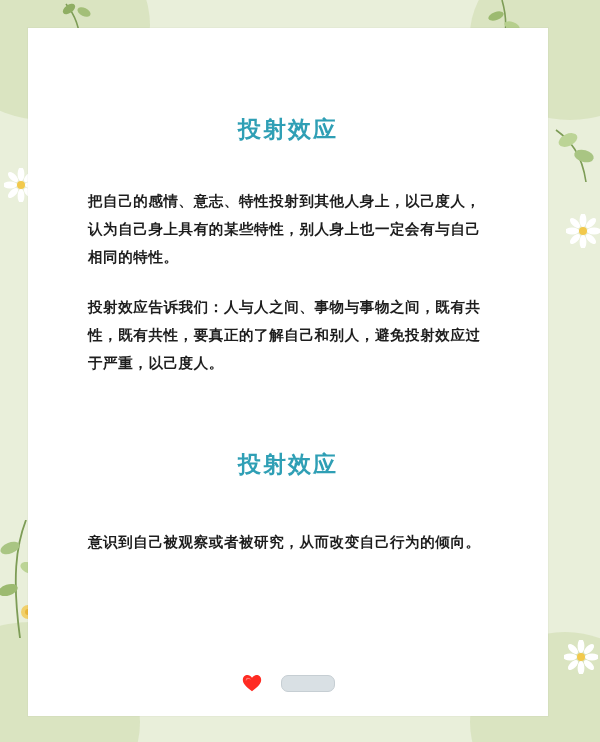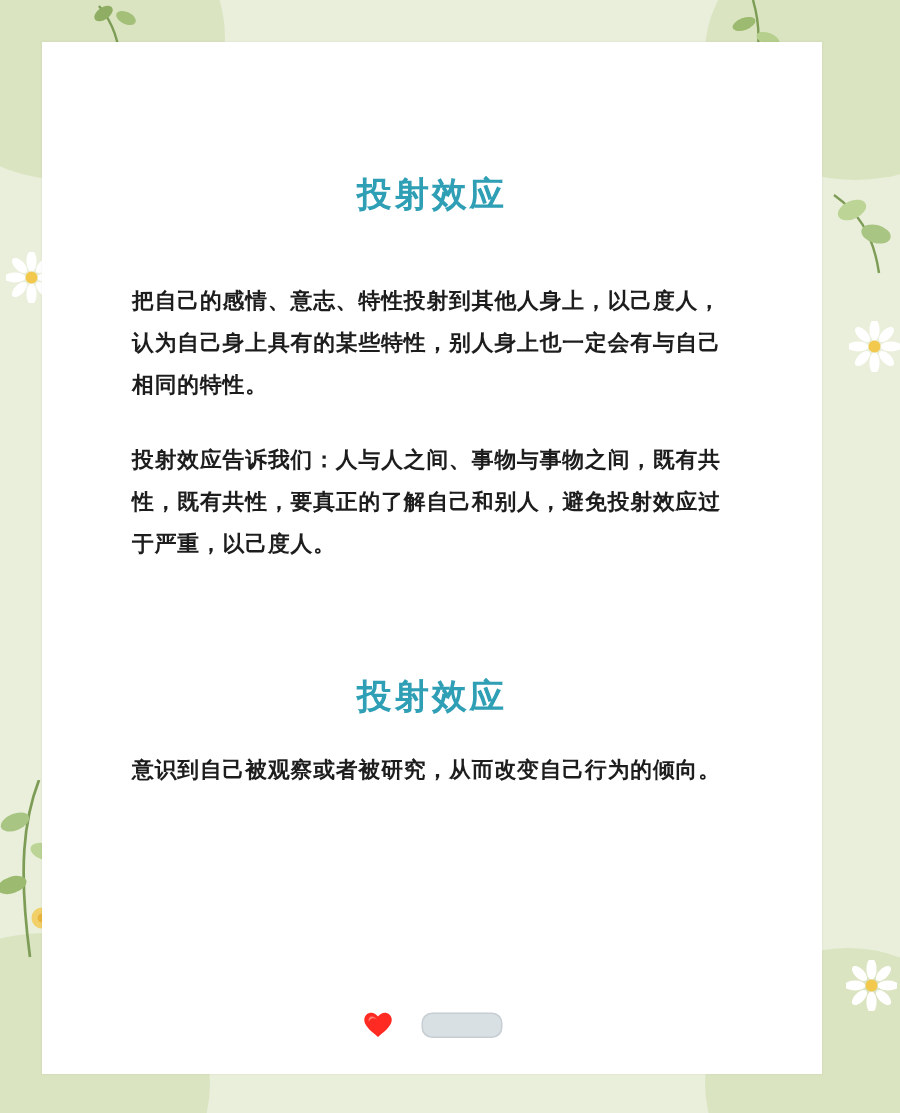--- a/index.html
+++ b/index.html
@@ -63,21 +63,21 @@
     color: #1d1d1d;
     font-size: 14.5px;
     font-weight: bold;
     line-height: 28px;
     letter-spacing: 0.6px;
   }
   .para { margin: 0; }
   .para + .para { margin-top: 22px; }
 
   .sec1 { margin-top: 42px; }
-  .sec2 { margin-top: 20px; }
+  .sec2 { margin-top: 48px; }
 
   
   .leaf {
     position: absolute;
     pointer-events: none;
   }
   .flower {
     position: absolute;
     width: 34px;
     height: 34px;

